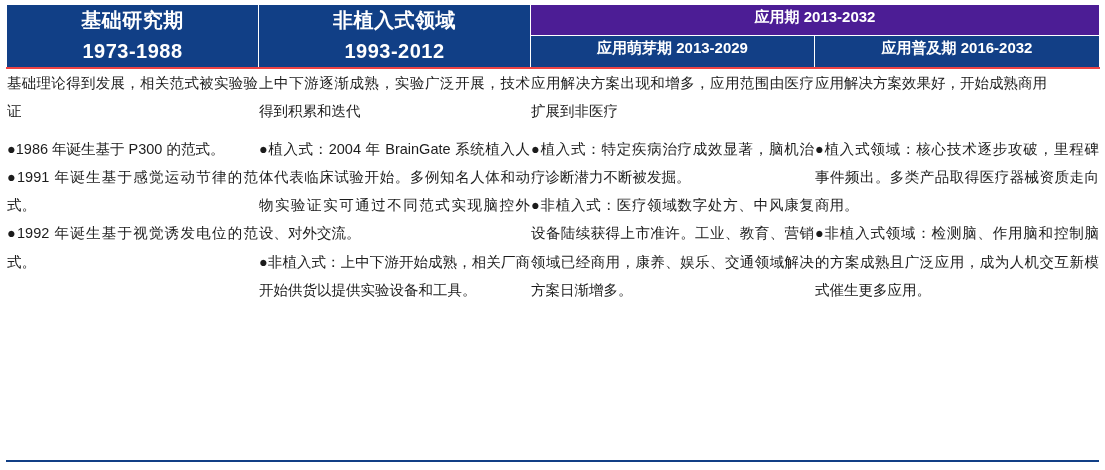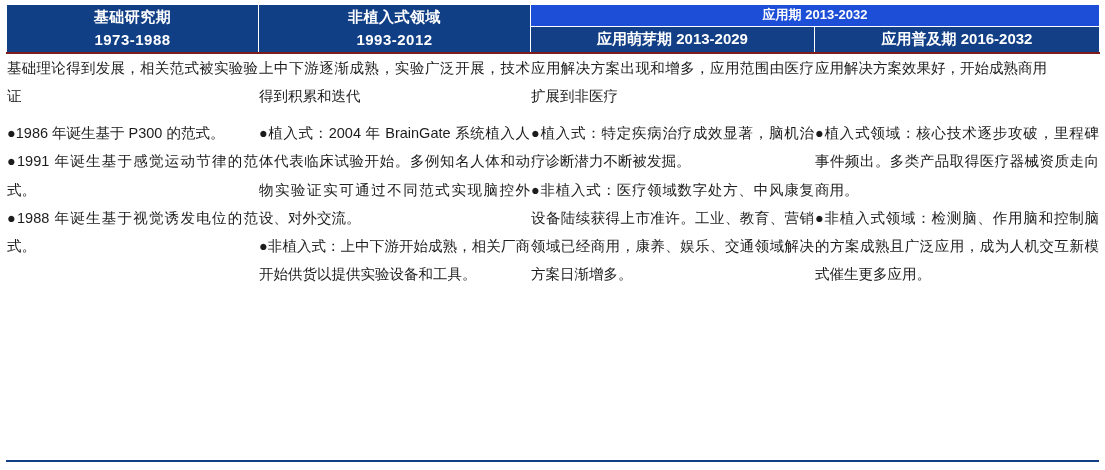--- a/index.html
+++ b/index.html
@@ -31,35 +31,35 @@
     border: 1px solid #ffffff;
     vertical-align: top;
     padding: 0;
   }
   
   .hdr {
     background: #113f86;
     color: #ffffff;
     text-align: center;
     font-weight: bold;
-    font-size: 15px;
+    font-size: 20px;
     line-height: 1.55;
     letter-spacing: 0.5px;
     padding: 6px 4px;
     vertical-align: middle;
     border: 1px solid #ffffff;
   }
   .hdr .line1 { display: block; }
   .hdr .line2 { display: block; }
   .hdr-top {
-    background: #1d4ed8;
+    background: #4c1d95;
     color: #ffffff;
     text-align: center;
     font-weight: bold;
-    font-size: 13px;
+    font-size: 15px;
     line-height: 1.55;
     padding: 6px 4px 4px 4px;
     border: 1px solid #ffffff;
   }
   .hdr-sub {
     background: #123f86;
     color: #ffffff;
     text-align: center;
     font-weight: bold;
     font-size: 15px;
@@ -73,21 +73,21 @@
     font-size: 14.5px;
     line-height: 1.95;
     color: #1c1c1c;
     padding: 9px 10px 10px 12px;
     border-left: 1px solid #c9d2e0;
     border-right: 1px solid #c9d2e0;
     border-top: none;
     border-bottom: none;
   }
   .summary-row .cell {
-    border-top: 2px solid #7f1d1d;
+    border-top: 2px solid #ef4444;
     padding-bottom: 4px;
     margin-left: 44px;
   }
   .detail-row .cell {
     padding-top: 2px;
     padding-bottom: 12px;
   }
   p.para {
     margin: 0 0 2px 0;
     text-align: justify;
@@ -160,21 +160,21 @@
           <p class="para">应用解决方案出现和增多，应用范围由医疗扩展到非医疗</p>
         </td>
         <td class="cell">
           <p class="para">应用解决方案效果好，开始成熟商用</p>
         </td>
       </tr>
       <tr class="detail-row">
         <td class="cell">
           <p class="bullet">●1986 年诞生基于 P300 的范式。</p>
           <p class="bullet">●1991 年诞生基于感觉运动节律的范式。</p>
-          <p class="bullet">●1988 年诞生基于视觉诱发电位的范式。</p>
+          <p class="bullet">●1992 年诞生基于视觉诱发电位的范式。</p>
         </td>
         <td class="cell">
           <p class="bullet">●植入式：2004 年 BrainGate 系统植入人体代表临床试验开始。多例知名人体和动物实验证实可通过不同范式实现脑控外设、对外交流。</p>
           <p class="bullet">●非植入式：上中下游开始成熟，相关厂商开始供货以提供实验设备和工具。</p>
         </td>
         <td class="cell">
           <p class="bullet">●植入式：特定疾病治疗成效显著，脑机治疗诊断潜力不断被发掘。</p>
           <p class="bullet">●非植入式：医疗领域数字处方、中风康复设备陆续获得上市准许。工业、教育、营销领域已经商用，康养、娱乐、交通领域解决方案日渐增多。</p>
         </td>
         <td class="cell">

